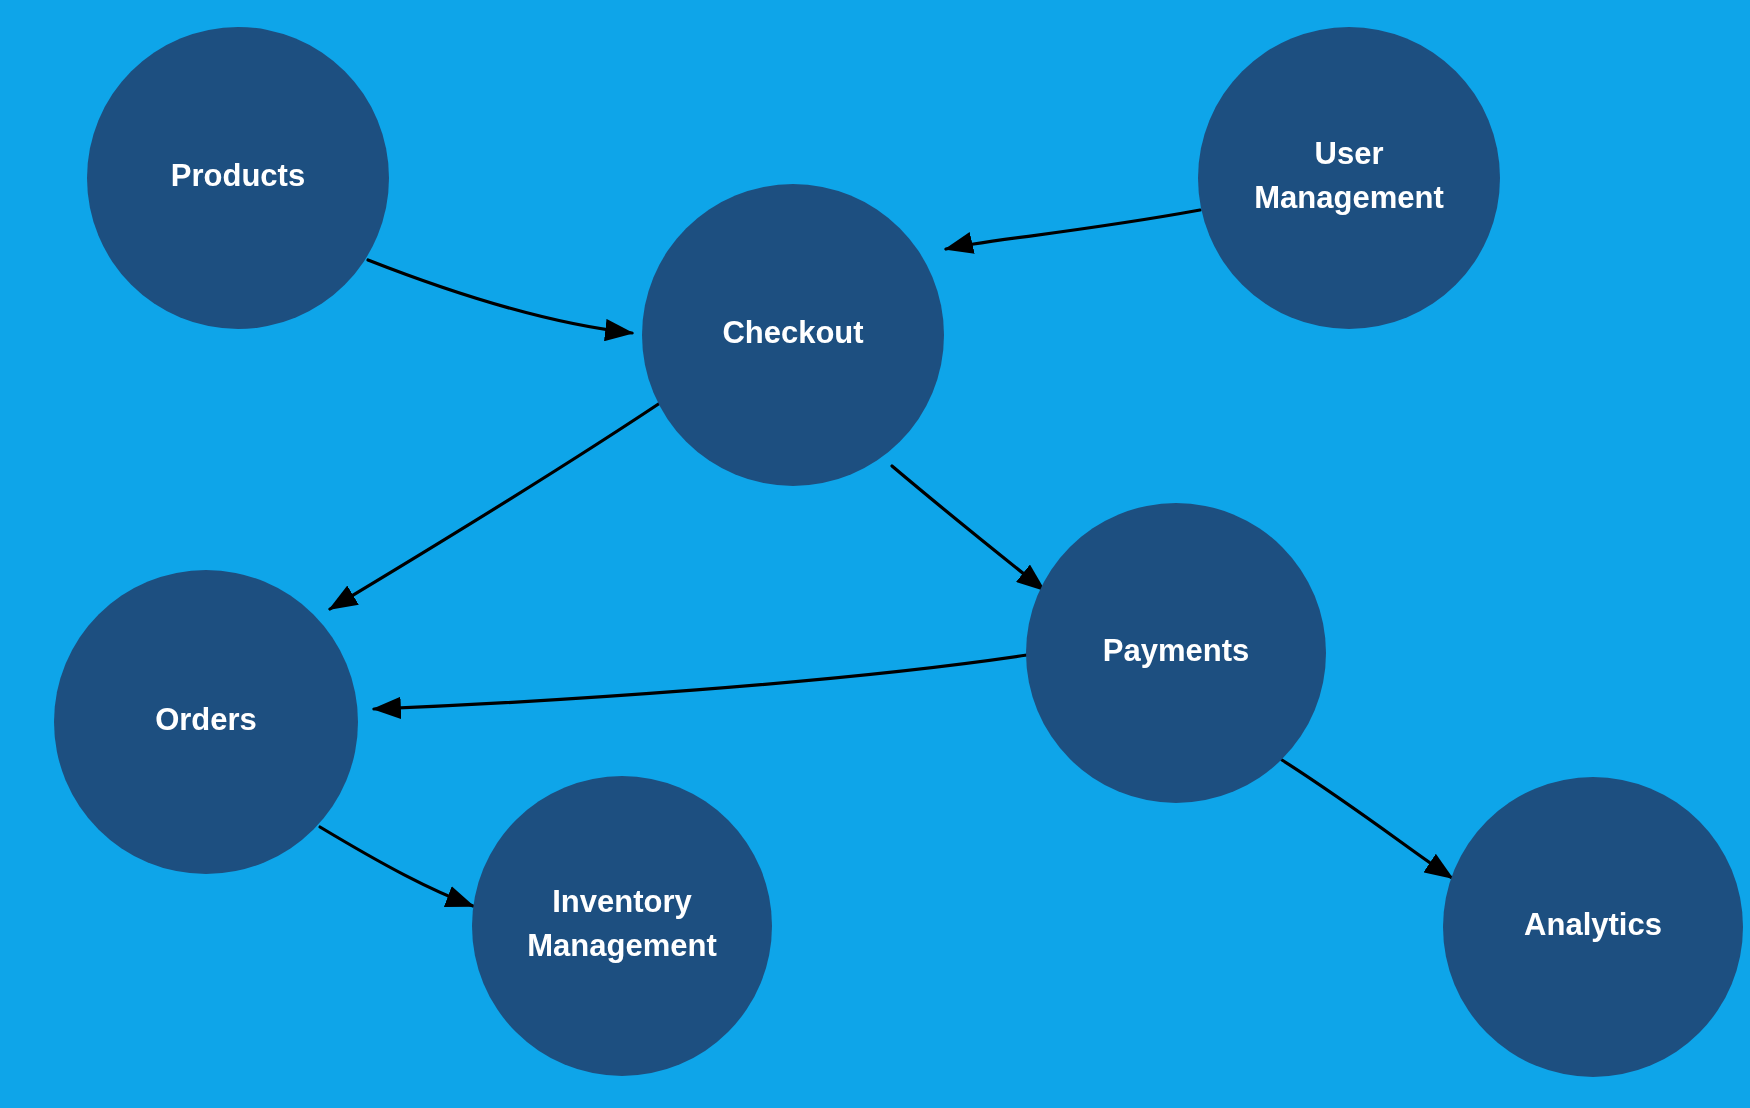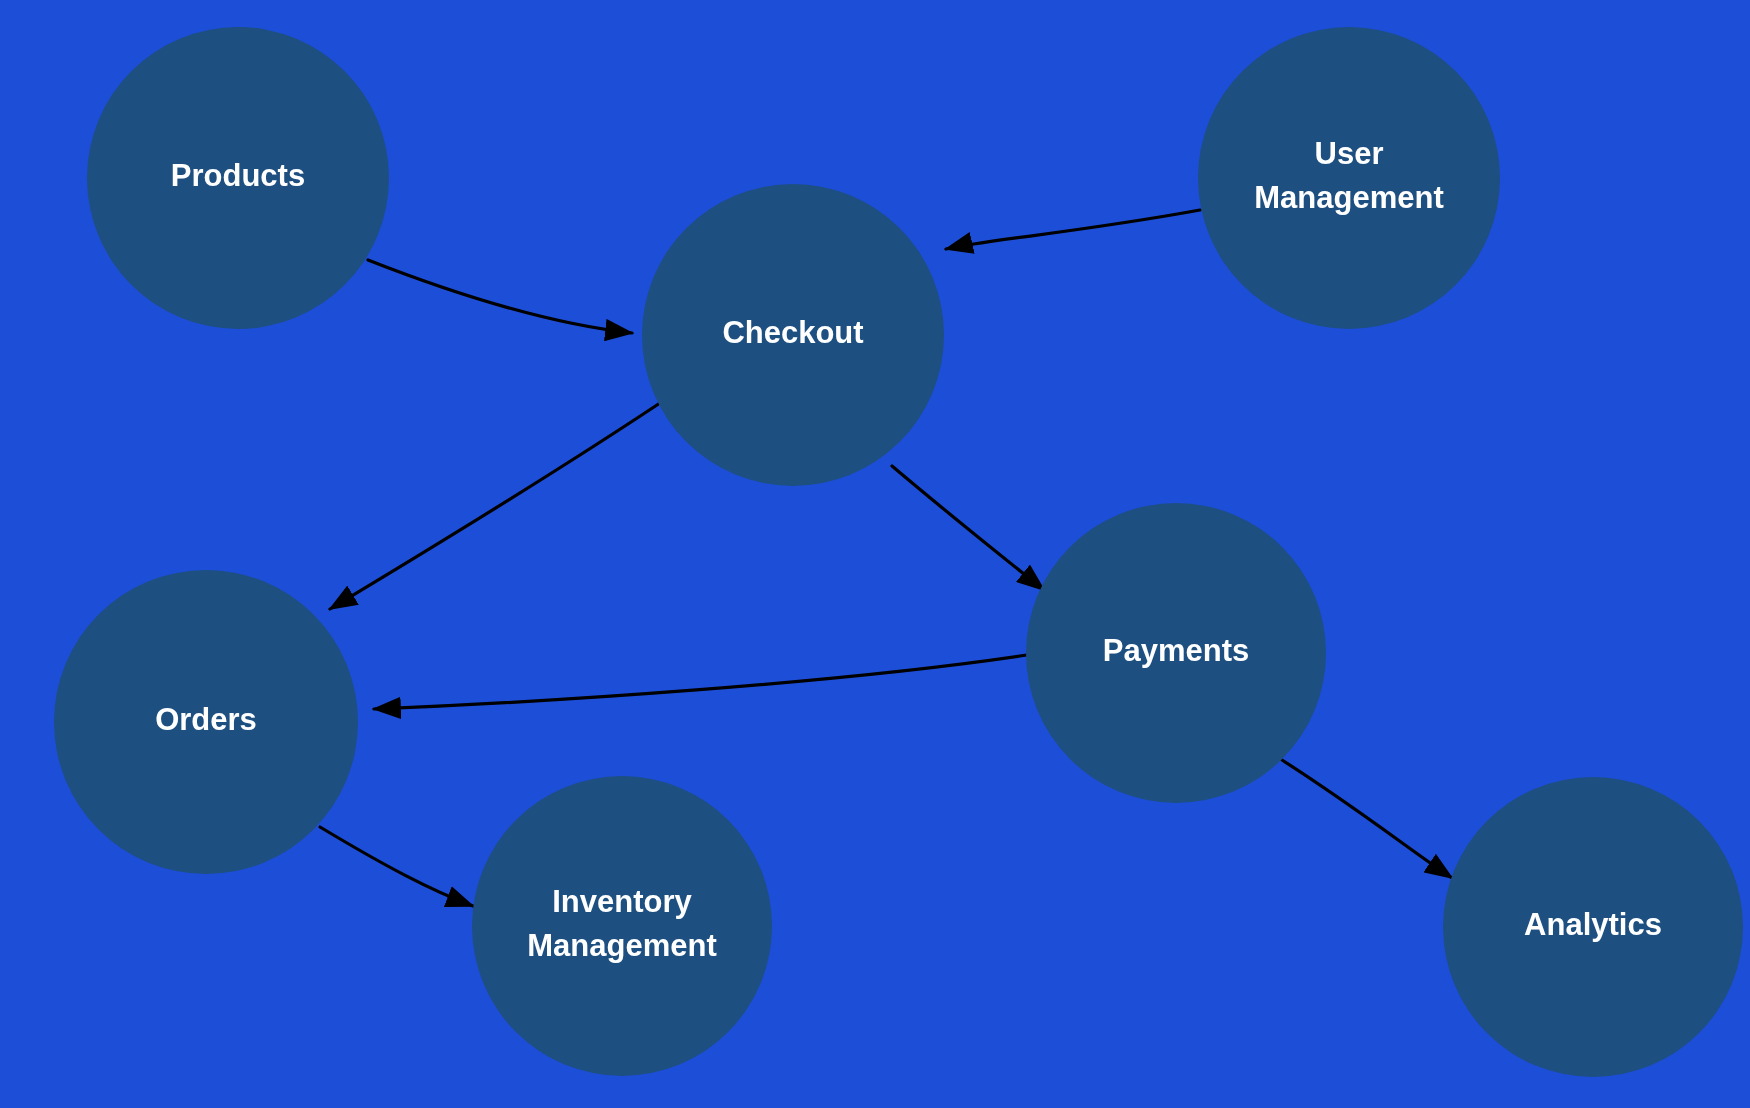--- a/index.html
+++ b/index.html
@@ -4,21 +4,21 @@
 <style>
   html, body {
     margin: 0;
     padding: 0;
     background: #ffffff;
   }
   #canvas {
     position: relative;
     width: 1750px;
     height: 1108px;
-    background: #1d4ed8;
+    background: #0ea5e9;
     overflow: hidden;
     font-family: "Liberation Sans", sans-serif;
   }
   #graph-svg {
     position: absolute;
     top: 0;
     left: 0;
     width: 1750px;
     height: 1108px;
   }

